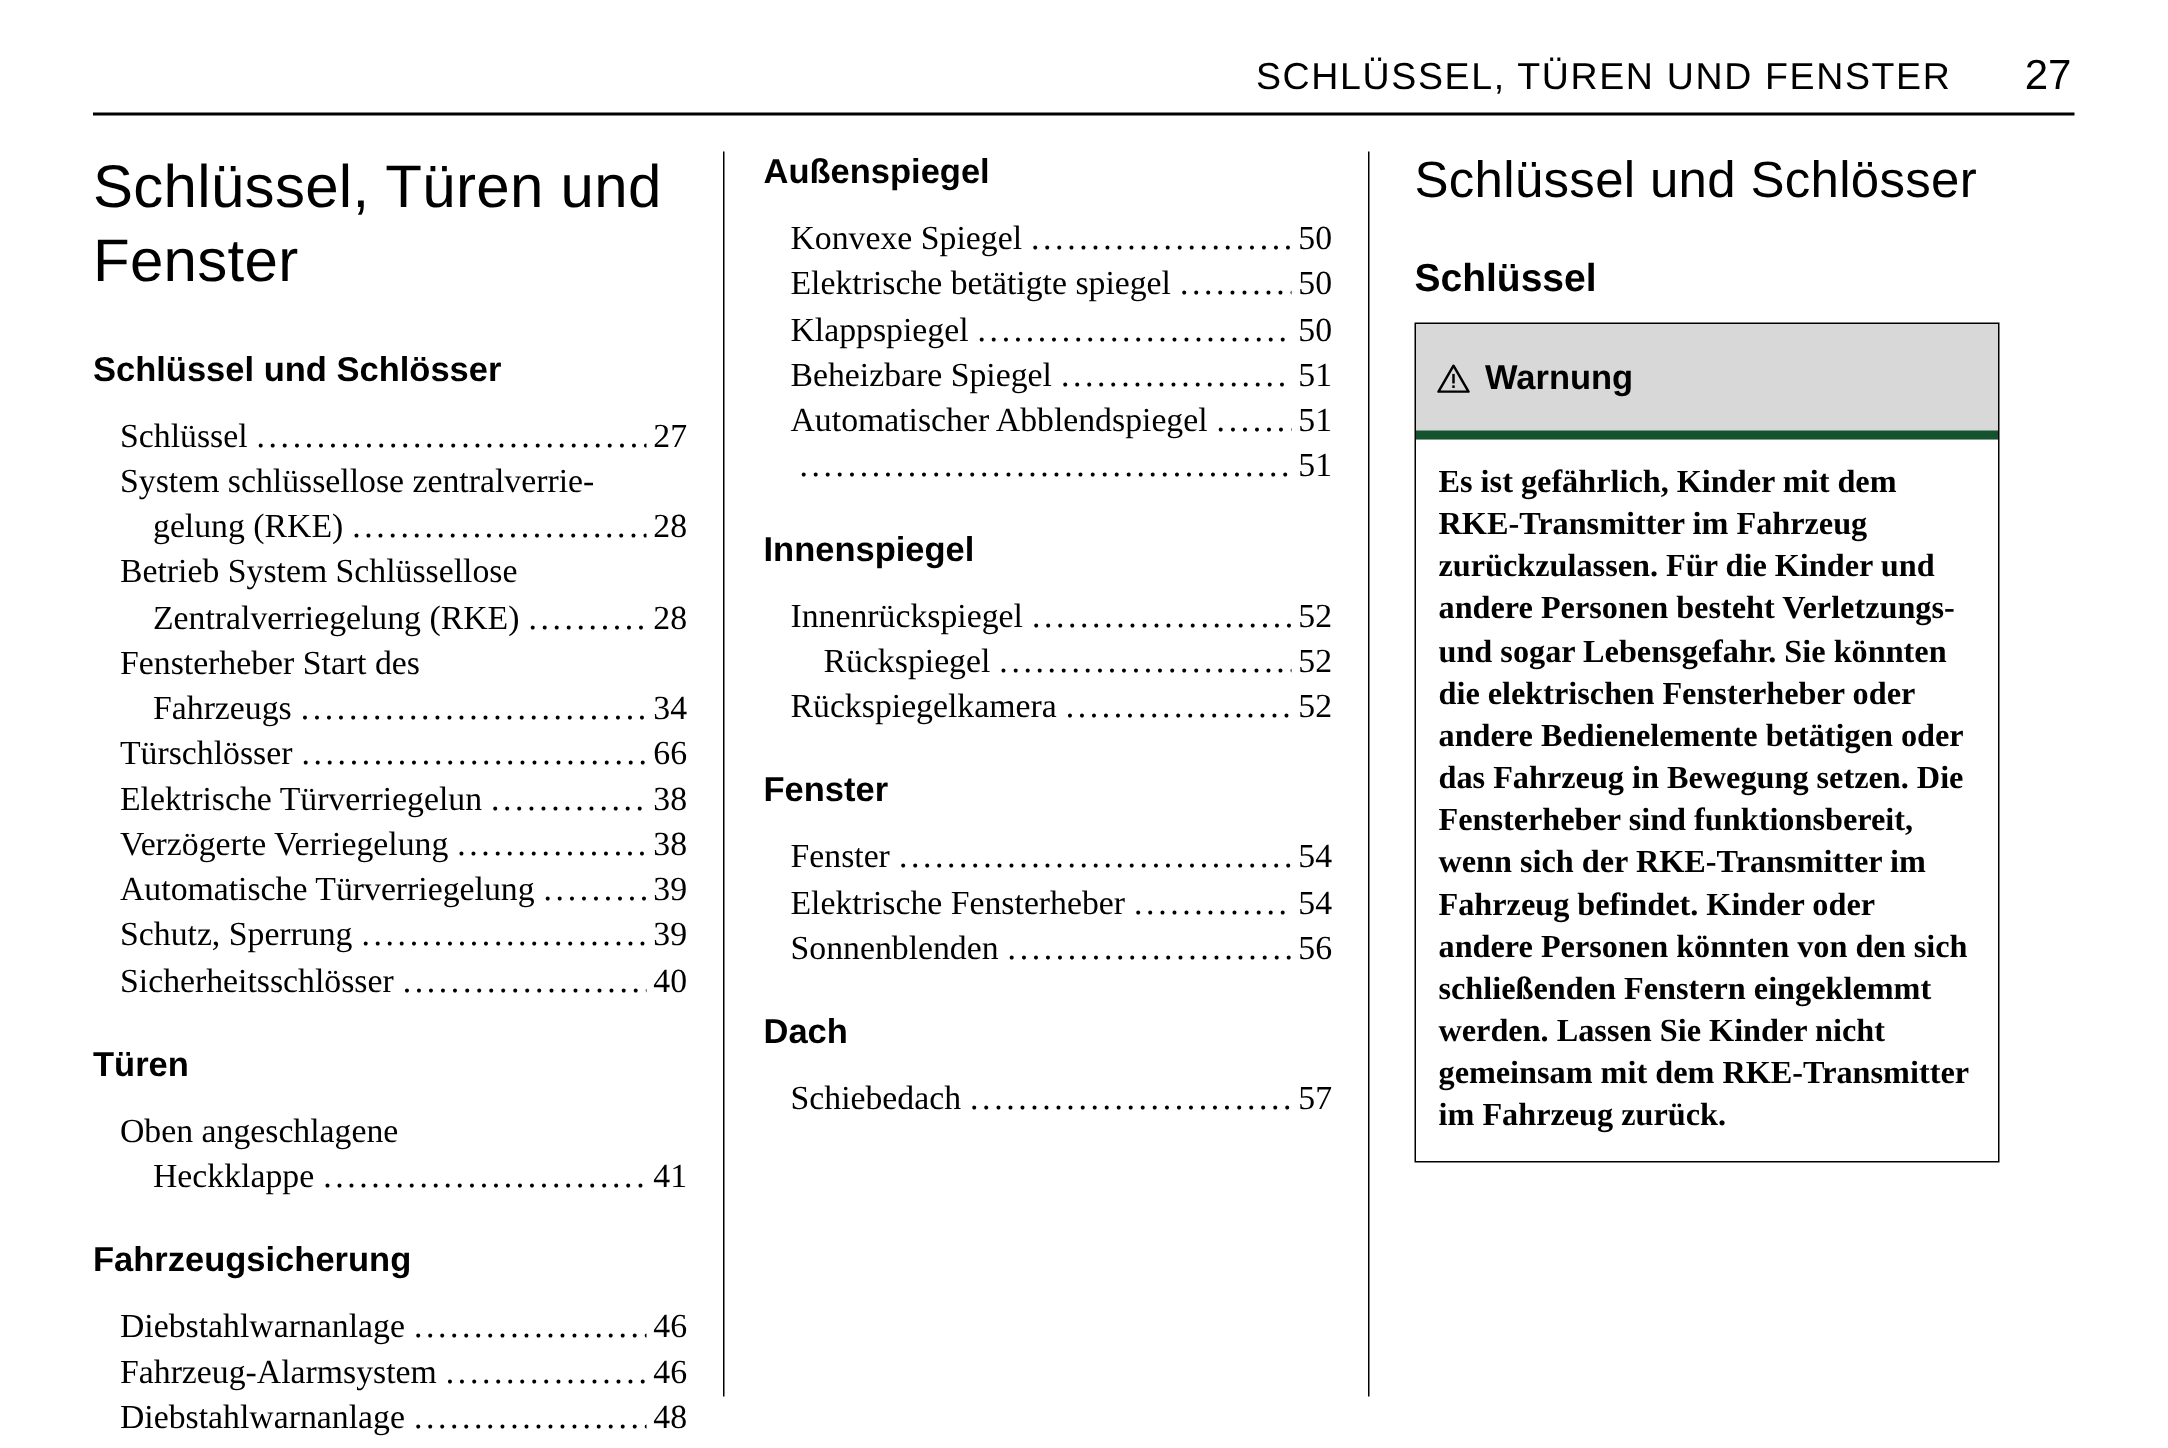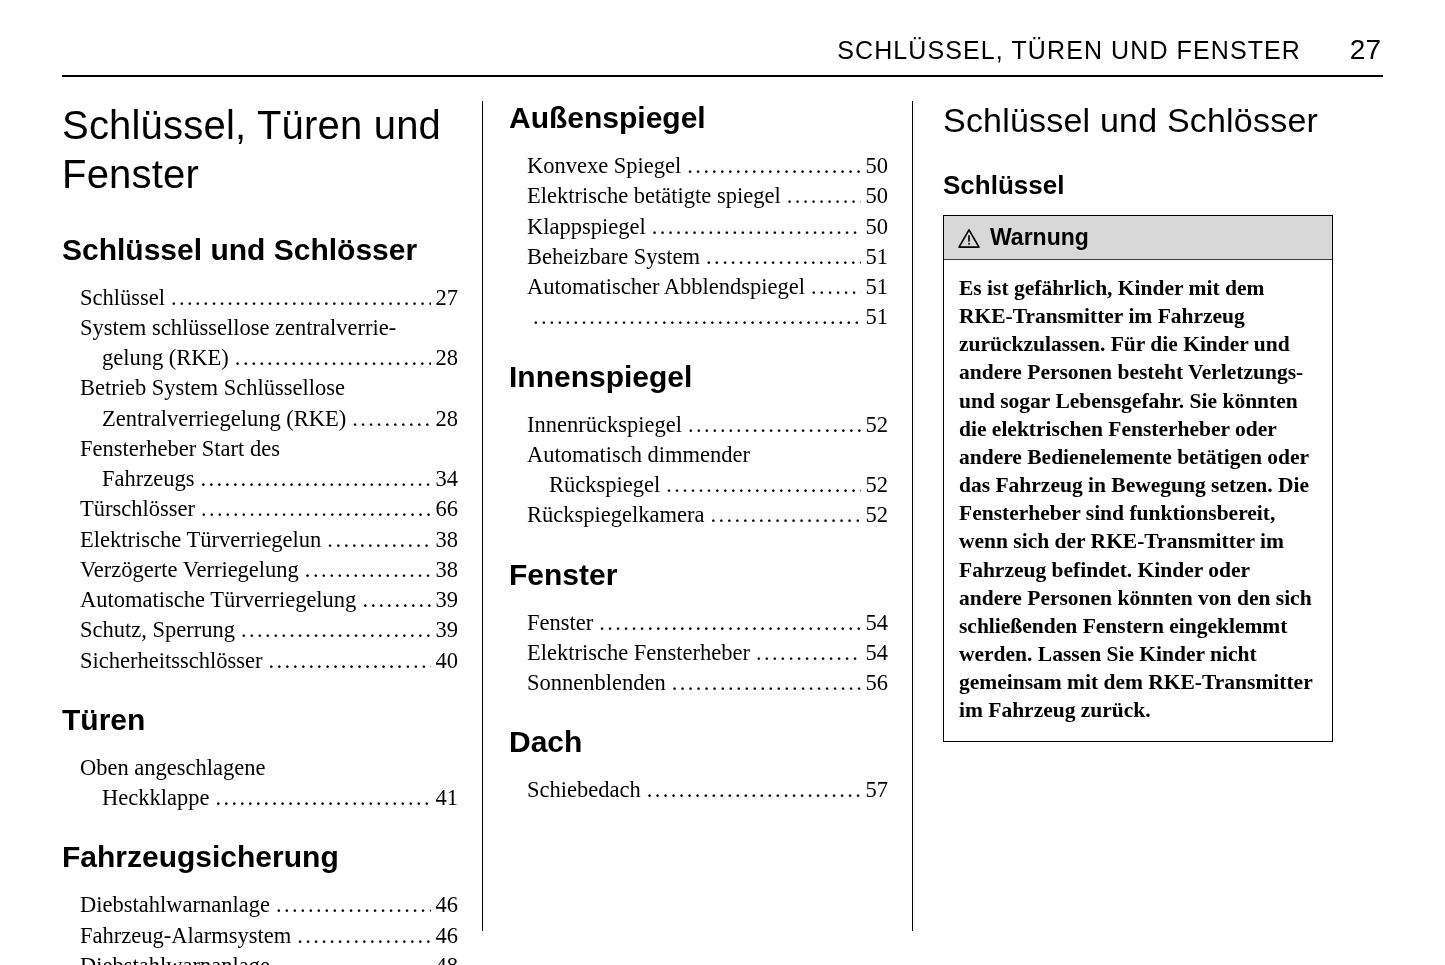--- a/index.html
+++ b/index.html
@@ -64,21 +64,21 @@
     font-family: "Liberation Sans", sans-serif;
     font-weight: 300;
     font-size: 40px;
     line-height: 1.22;
     margin: 0 0 34px 0;
     letter-spacing: 0.2px;
   }
   .section-head {
     font-family: "Liberation Sans", sans-serif;
     font-weight: bold;
-    font-size: 30px;
+    font-size: 23px;
     margin: 0 0 6px 0;
   }
   .section-head.spaced { margin-top: 27px; }
   .section-head.first { margin-top: 0; }
 
   
   .toc { margin: 16px 0 0 0; }
   .toc-entry {
     display: flex;
     align-items: baseline;
@@ -123,24 +123,24 @@
     font-size: 26px;
     margin: 0 0 14px 0;
   }
   .warning-box {
     border: 1px solid #000;
     width: 390px;
     box-sizing: border-box;
   }
   .warning-head {
     background: #d8d8d8;
-    border-bottom: 1px solid #14532d;
+    border-bottom: 6px solid #14532d;
     display: flex;
     align-items: center;
-    padding: 8px 14px;
+    padding: 22px 14px;
   }
   .warn-icon {
     width: 22px;
     height: 20px;
     margin-right: 10px;
     flex: none;
   }
   .warning-head-text {
     font-family: "Liberation Sans", sans-serif;
     font-weight: bold;
@@ -285,21 +285,21 @@
           <span class="toc-text">Elektrische betätigte spiegel</span>
           <span class="toc-dots">....................................................................</span>
           <span class="toc-page">50</span>
         </div>
         <div class="toc-entry">
           <span class="toc-text">Klappspiegel</span>
           <span class="toc-dots">....................................................................</span>
           <span class="toc-page">50</span>
         </div>
         <div class="toc-entry">
-          <span class="toc-text">Beheizbare System</span>
+          <span class="toc-text">Beheizbare Spiegel</span>
           <span class="toc-dots">....................................................................</span>
           <span class="toc-page">51</span>
         </div>
         <div class="toc-entry">
           <span class="toc-text">Automatischer Abblendspiegel</span>
           <span class="toc-dots">....................................................................</span>
           <span class="toc-page">51</span>
         </div>
         <div class="toc-entry">
           <span class="toc-dots">....................................................................</span>
@@ -307,21 +307,20 @@
         </div>
       </div>
 
       <div class="section-head spaced">Innenspiegel</div>
       <div class="toc">
         <div class="toc-entry">
           <span class="toc-text">Innenrückspiegel</span>
           <span class="toc-dots">....................................................................</span>
           <span class="toc-page">52</span>
         </div>
-        <div class="toc-wrap-first">Automatisch dimmender</div>
         <div class="toc-entry indent2">
           <span class="toc-text">Rückspiegel</span>
           <span class="toc-dots">....................................................................</span>
           <span class="toc-page">52</span>
         </div>
         <div class="toc-entry">
           <span class="toc-text">Rückspiegelkamera</span>
           <span class="toc-dots">....................................................................</span>
           <span class="toc-page">52</span>
         </div>

